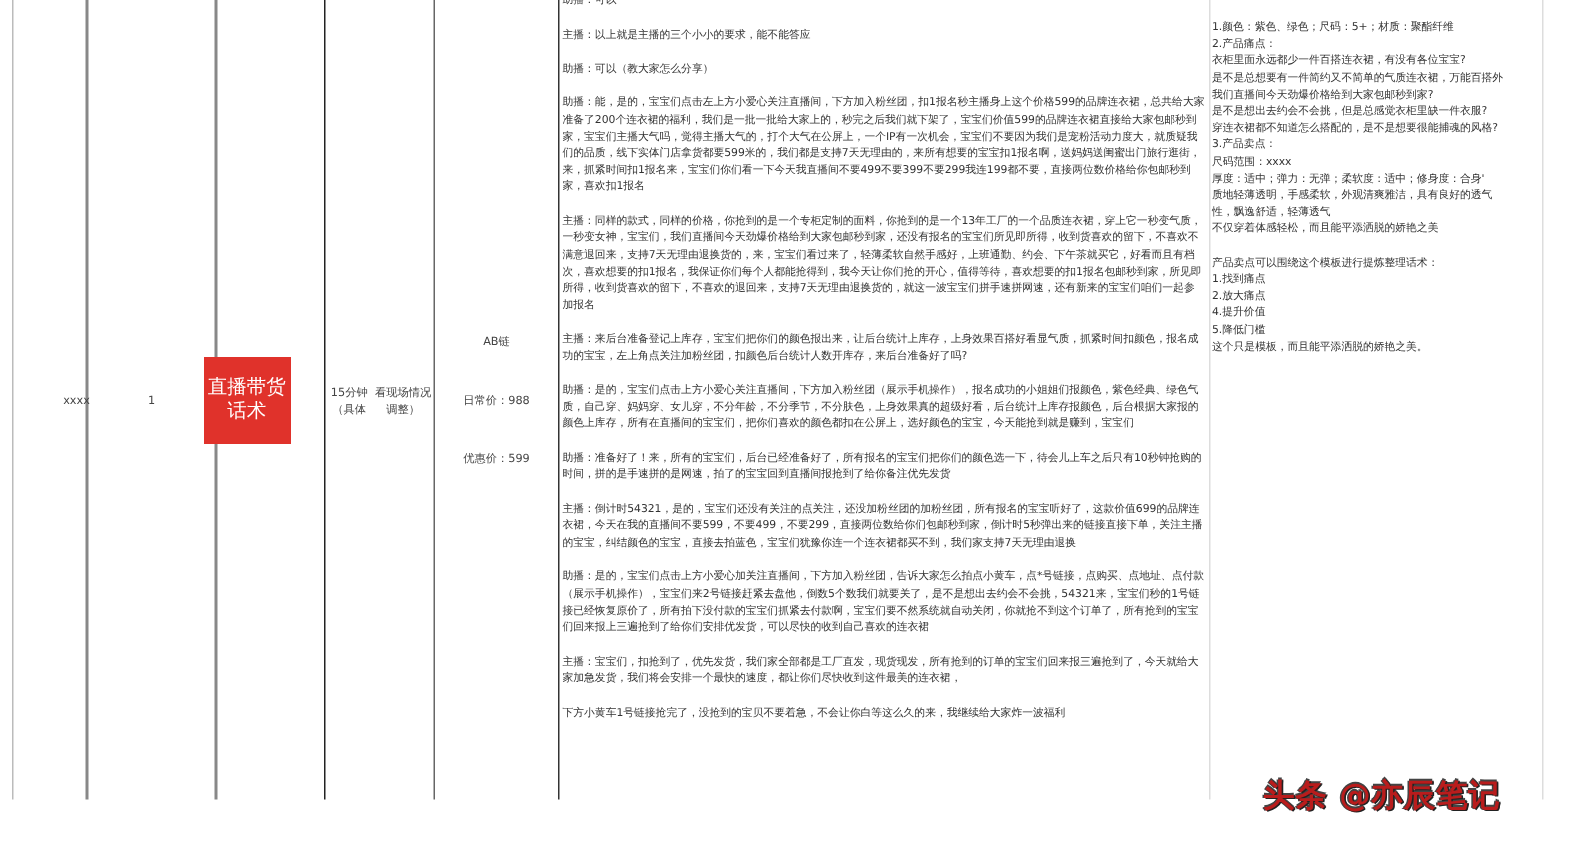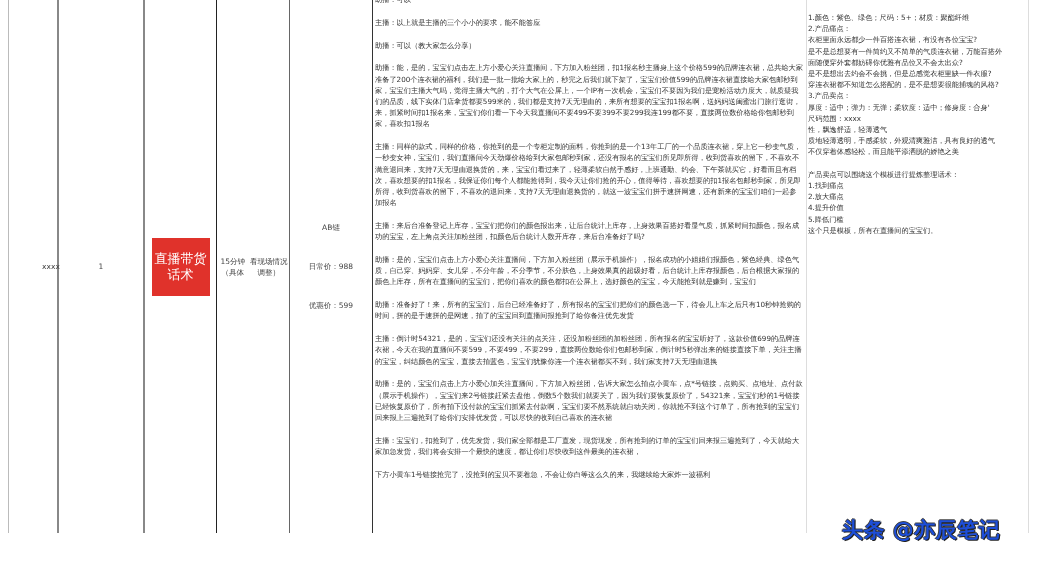--- a/index.html
+++ b/index.html
@@ -7,42 +7,42 @@
          font-family:"DejaVu Sans","Liberation Sans",sans-serif; color:#333; }
   .vline { position:absolute; top:0; height:533px; width:1px; }
   .cell { position:absolute; top:0; height:533px; display:flex; align-items:center; justify-content:center; text-align:center; }
   .small { font-size:7.5px; line-height:11px; color:#444; }
   .badge { background:#e0322b; color:#fff; width:58px; height:58px; display:flex; flex-direction:column;
            align-items:center; justify-content:center; font-size:13px; line-height:16px; }
   .script { position:absolute; left:375px; top:-6px; width:428px; font-size:7.2px; line-height:11.2px; color:#333; }
   .script p { margin:0 0 11.6px 0; }
   .notes { position:absolute; left:808px; top:12px; width:218px; font-size:7.2px; line-height:11.2px; color:#333; }
   .notes div { white-space:nowrap; }
-  .watermark { position:absolute; left:842px; top:516px; font-size:21px; color:#1d4ed8; letter-spacing:0.5px;
+  .watermark { position:absolute; left:842px; top:516px; font-size:21px; color:#b91c1c; letter-spacing:0.5px;
                text-shadow:1px 1px 0 #222, -1px 0 0 #444, 0 -1px 0 #444, 1px 0 0 #333; font-weight:bold; }
 </style>
 </head>
 <body>
 
 <div class="vline" style="left:8px;background:#bbb;"></div>
 <div class="vline" style="left:57px;background:#888;width:2px;"></div>
 <div class="vline" style="left:143px;background:#888;width:2px;"></div>
 <div class="vline" style="left:216px;background:#222;"></div>
 <div class="vline" style="left:289px;background:#666;"></div>
 <div class="vline" style="left:372px;background:#333;"></div>
 <div class="vline" style="left:806px;background:#ddd;"></div>
 <div class="vline" style="left:1028px;background:#ddd;"></div>
 
 <div class="cell small" style="left:27px;width:48px;">
   <span>xxxx</span>
 </div>
 <div class="cell small" style="left:59px;width:84px;">
   <span>1</span>
 </div>
-<div class="cell" style="left:145px;width:71px;">
+<div class="cell" style="left:129px;width:71px;">
   <div class="badge">
     <span>直播带货</span>
     <span>话术</span>
   </div>
 </div>
 <div class="cell small" style="left:217px;width:72px;">
   <span>15分钟（具体</span>
   <span>看现场情况调整）</span>
 </div>
 <div class="cell small" style="left:290px;width:82px;flex-direction:column;gap:28px;">
@@ -54,41 +54,41 @@
 <div class="script">
   <p>助播：可以</p>
   <p>主播：以上就是主播的三个小小的要求，能不能答应</p>
   <p>助播：可以（教大家怎么分享）</p>
   <p>助播：能，是的，宝宝们点击左上方小爱心关注直播间，下方加入粉丝团，扣1报名秒主播身上这个价格599的品牌连衣裙，总共给大家准备了200个连衣裙的福利，我们是一批一批给大家上的，秒完之后我们就下架了，宝宝们价值599的品牌连衣裙直接给大家包邮秒到家，宝宝们主播大气吗，觉得主播大气的，打个大气在公屏上，一个IP有一次机会，宝宝们不要因为我们是宠粉活动力度大，就质疑我们的品质，线下实体门店拿货都要599米的，我们都是支持7天无理由的，来所有想要的宝宝扣1报名啊，送妈妈送闺蜜出门旅行逛街，来，抓紧时间扣1报名来，宝宝们你们看一下今天我直播间不要499不要399不要299我连199都不要，直接两位数价格给你包邮秒到家，喜欢扣1报名</p>
   <p>主播：同样的款式，同样的价格，你抢到的是一个专柜定制的面料，你抢到的是一个13年工厂的一个品质连衣裙，穿上它一秒变气质，一秒变女神，宝宝们，我们直播间今天劲爆价格给到大家包邮秒到家，还没有报名的宝宝们所见即所得，收到货喜欢的留下，不喜欢不满意退回来，支持7天无理由退换货的，来，宝宝们看过来了，轻薄柔软自然手感好，上班通勤、约会、下午茶就买它，好看而且有档次，喜欢想要的扣1报名，我保证你们每个人都能抢得到，我今天让你们抢的开心，值得等待，喜欢想要的扣1报名包邮秒到家，所见即所得，收到货喜欢的留下，不喜欢的退回来，支持7天无理由退换货的，就这一波宝宝们拼手速拼网速，还有新来的宝宝们咱们一起参加报名</p>
   <p>主播：来后台准备登记上库存，宝宝们把你们的颜色报出来，让后台统计上库存，上身效果百搭好看显气质，抓紧时间扣颜色，报名成功的宝宝，左上角点关注加粉丝团，扣颜色后台统计人数开库存，来后台准备好了吗?</p>
   <p>助播：是的，宝宝们点击上方小爱心关注直播间，下方加入粉丝团（展示手机操作），报名成功的小姐姐们报颜色，紫色经典、绿色气质，自己穿、妈妈穿、女儿穿，不分年龄，不分季节，不分肤色，上身效果真的超级好看，后台统计上库存报颜色，后台根据大家报的颜色上库存，所有在直播间的宝宝们，把你们喜欢的颜色都扣在公屏上，选好颜色的宝宝，今天能抢到就是赚到，宝宝们</p>
   <p>助播：准备好了！来，所有的宝宝们，后台已经准备好了，所有报名的宝宝们把你们的颜色选一下，待会儿上车之后只有10秒钟抢购的时间，拼的是手速拼的是网速，拍了的宝宝回到直播间报抢到了给你备注优先发货</p>
   <p>主播：倒计时54321，是的，宝宝们还没有关注的点关注，还没加粉丝团的加粉丝团，所有报名的宝宝听好了，这款价值699的品牌连衣裙，今天在我的直播间不要599，不要499，不要299，直接两位数给你们包邮秒到家，倒计时5秒弹出来的链接直接下单，关注主播的宝宝，纠结颜色的宝宝，直接去拍蓝色，宝宝们犹豫你连一个连衣裙都买不到，我们家支持7天无理由退换</p>
-  <p>助播：是的，宝宝们点击上方小爱心加关注直播间，下方加入粉丝团，告诉大家怎么拍点小黄车，点*号链接，点购买、点地址、点付款（展示手机操作），宝宝们来2号链接赶紧去盘他，倒数5个数我们就要关了，因为我们要恢复原价了，54321来，宝宝们秒的1号链接已经恢复原价了，所有拍下没付款的宝宝们抓紧去付款啊，宝宝们要不然系统就自动关闭，你就抢不到这个订单了，所有抢到的宝宝们回来报上三遍抢到了给你们安排优发货，可以尽快的收到自己喜欢的连衣裙</p>
+  <p>助播：是的，宝宝们点击上方小爱心加关注直播间，下方加入粉丝团，告诉大家怎么拍点小黄车，点*号链接，点购买、点地址、点付款（展示手机操作），宝宝们来2号链接赶紧去盘他，倒数5个数我们就要关了，是不是想出去约会不会挑，54321来，宝宝们秒的1号链接已经恢复原价了，所有拍下没付款的宝宝们抓紧去付款啊，宝宝们要不然系统就自动关闭，你就抢不到这个订单了，所有抢到的宝宝们回来报上三遍抢到了给你们安排优发货，可以尽快的收到自己喜欢的连衣裙</p>
   <p>主播：宝宝们，扣抢到了，优先发货，我们家全部都是工厂直发，现货现发，所有抢到的订单的宝宝们回来报三遍抢到了，今天就给大家加急发货，我们将会安排一个最快的速度，都让你们尽快收到这件最美的连衣裙，</p>
   <p>下方小黄车1号链接抢完了，没抢到的宝贝不要着急，不会让你白等这么久的来，我继续给大家炸一波福利</p>
 </div>
 
 <div class="notes">
   <div>1.颜色：紫色、绿色；尺码：5+；材质：聚酯纤维</div>
   <div>2.产品痛点：</div>
   <div>衣柜里面永远都少一件百搭连衣裙，有没有各位宝宝?</div>
   <div>是不是总想要有一件简约又不简单的气质连衣裙，万能百搭外</div>
-  <div>面随便穿外套都妨碍你优雅有品位又不会太出众?</div>
+  <div>我们直播间今天劲爆价格给到大家包邮秒到家?</div>
   <div>是不是想出去约会不会挑，但是总感觉衣柜里缺一件衣服?</div>
   <div>穿连衣裙都不知道怎么搭配的，是不是想要很能捕魂的风格?</div>
   <div>3.产品卖点：</div>
+  <div>尺码范围：xxxx</div>
   <div>厚度：适中；弹力：无弹；柔软度：适中；修身度：合身'</div>
-  <div>尺码范围：xxxx</div>
+  <div>质地轻薄透明，手感柔软，外观清爽雅洁，具有良好的透气</div>
   <div>性，飘逸舒适，轻薄透气</div>
-  <div>质地轻薄透明，手感柔软，外观清爽雅洁，具有良好的透气</div>
   <div>不仅穿着体感轻松，而且能平添洒脱的娇艳之美</div>
   <div style="height:11.2px;"></div>
   <div>产品卖点可以围绕这个模板进行提炼整理话术：</div>
   <div>1.找到痛点</div>
   <div>2.放大痛点</div>
   <div>4.提升价值</div>
   <div>5.降低门槛</div>
-  <div>这个只是模板，所有在直播间的宝宝们。</div>
+  <div>这个只是模板，而且能平添洒脱的娇艳之美。</div>
 </div>
 
 <div class="watermark">头条 @亦辰笔记</div>
 
 </body></html>

